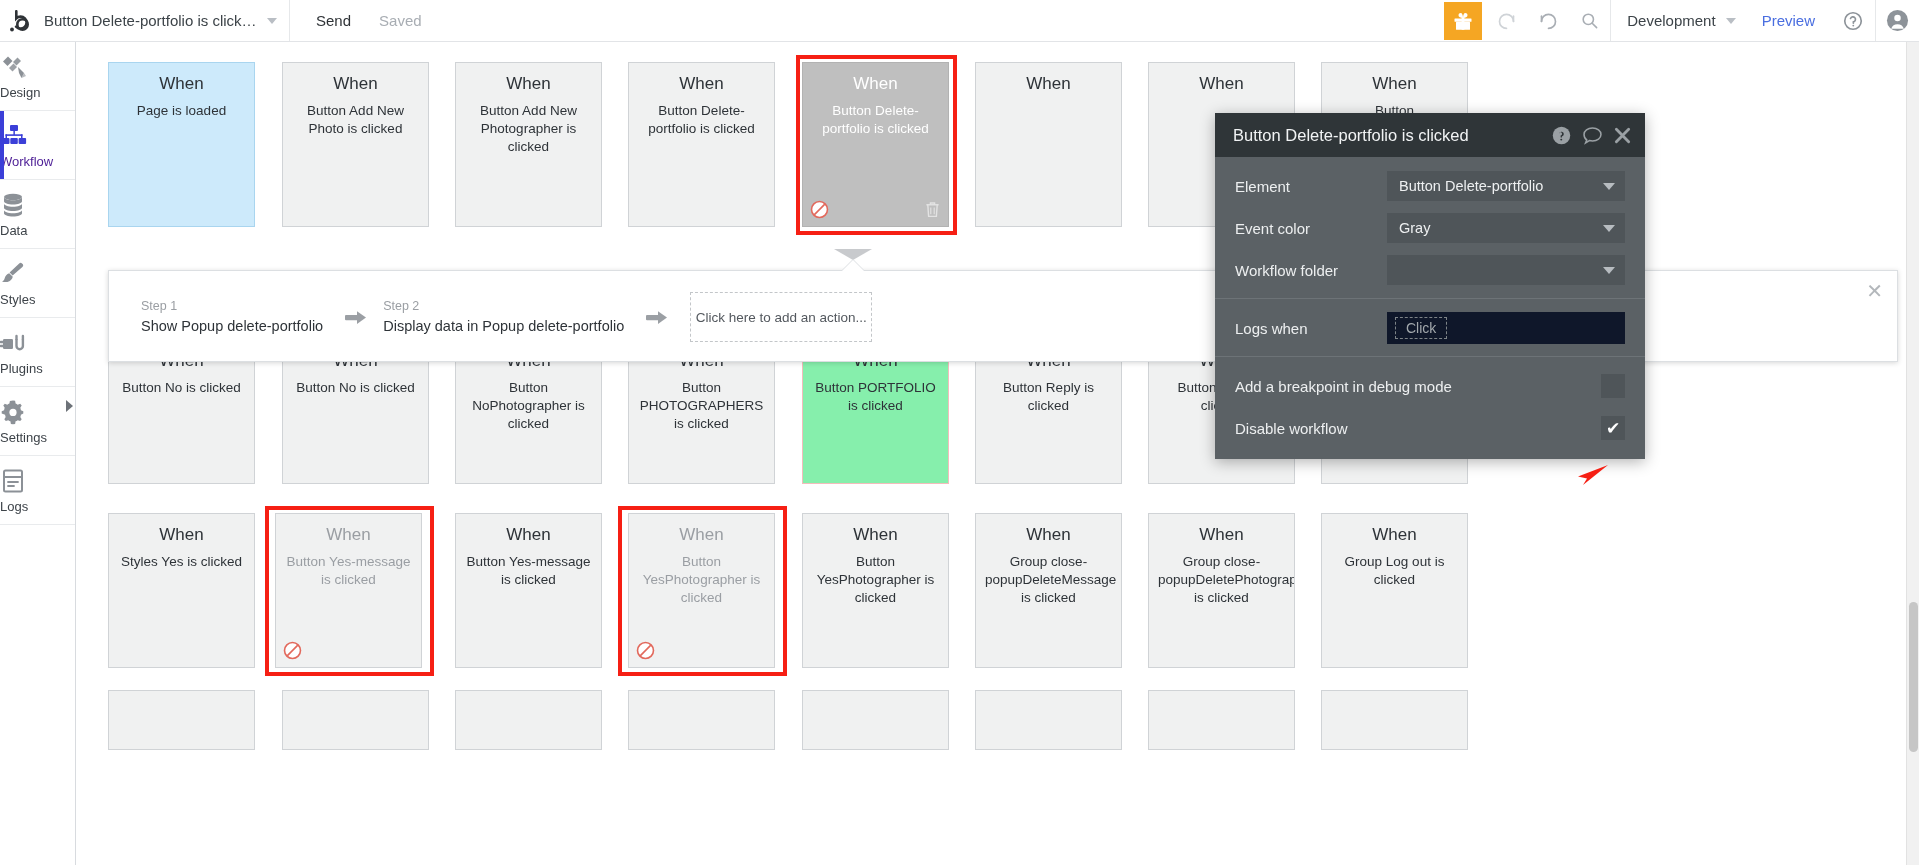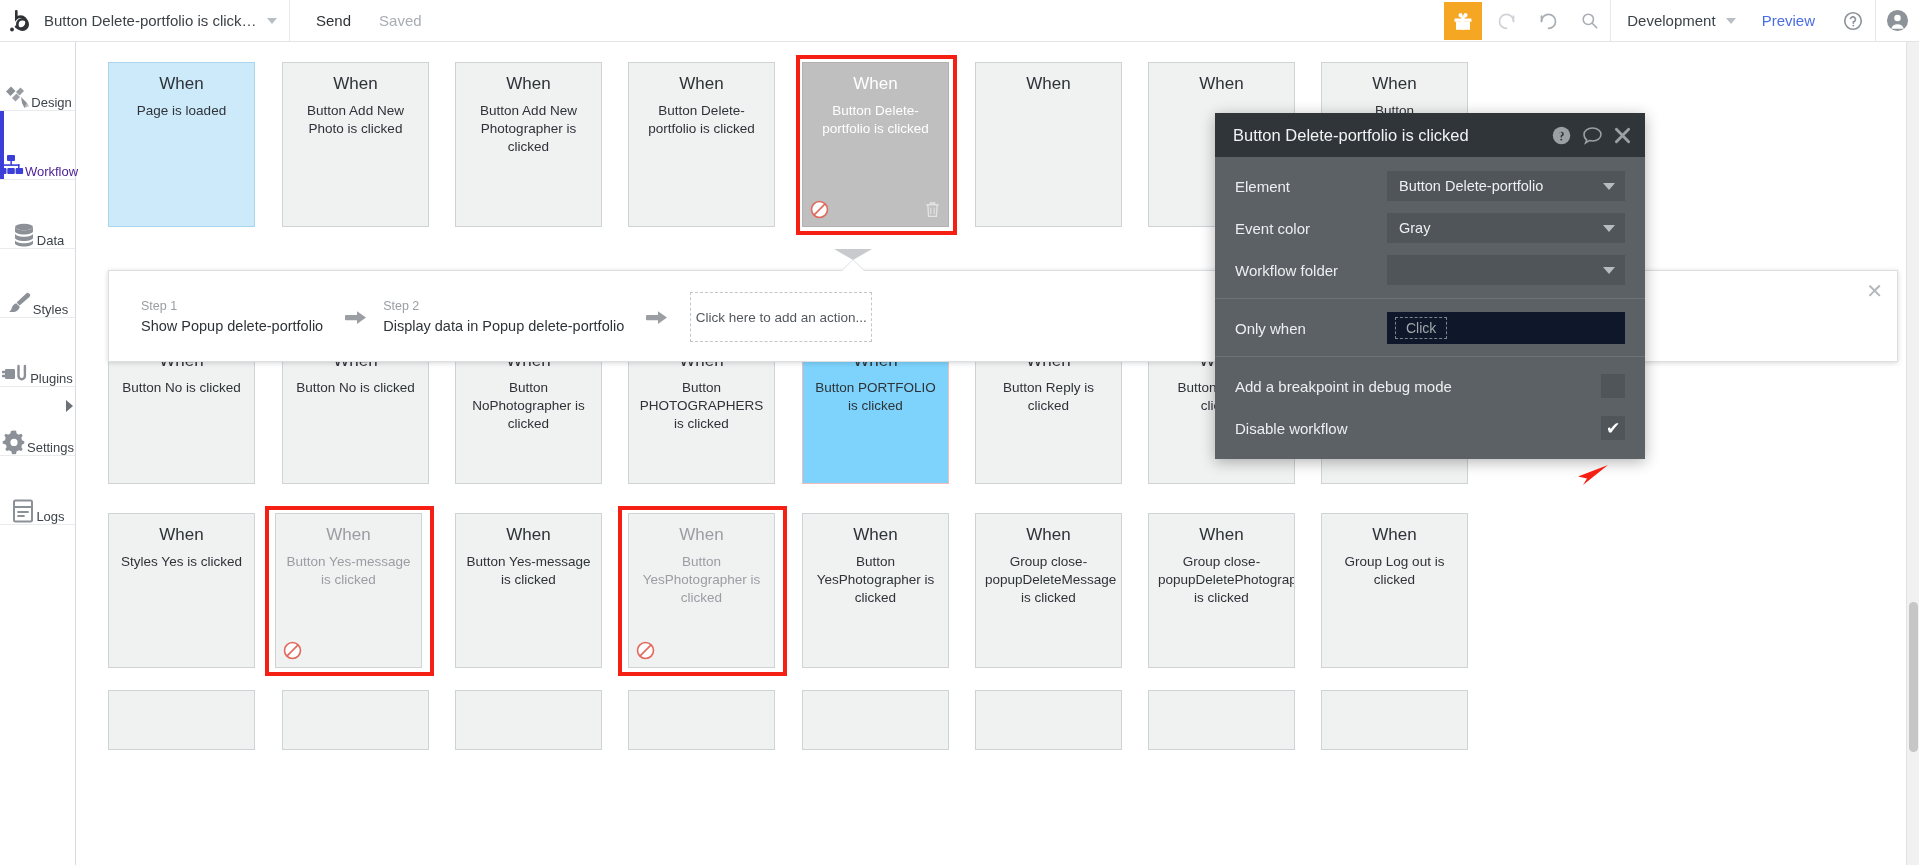--- a/index.html
+++ b/index.html
@@ -83,22 +83,22 @@
     position: absolute; top: 42px; left: 0;
     width: 76px; height: 823px;
     background: #ffffff;
     border-right: 1px solid #d8dbdf;
     z-index: 40;
   }
   .sb-item {
     position: relative;
     height: 69px;
     border-bottom: 1px solid #e9ebed;
-    display: flex; flex-direction: row;
-    align-items: flex-end; justify-content: center;
+    display: flex; flex-direction: column;
+    align-items: flex-start; justify-content: center;
     cursor: pointer;
     color: #8c9197;
   }
   .sb-item .sb-ico { height: 28px; display:flex; align-items:flex-end; }
   .sb-item .sb-lbl { font-size: 13px; margin-top: 5px; color: #3d4349; }
   .sb-item.active .sb-lbl { color: #4c1d95; }
   .sb-item.active .sb-ico svg { color: #3b3fd8; }
   .sb-item.active::before {
     content: ""; position: absolute; left: 0; top: 0;
     width: 4px; height: 100%; background: #3b3fd8;
@@ -130,21 +130,21 @@
     text-align: center;
     cursor: pointer;
   }
   .card .when {
     font-size: 17px; color: #2e3338; margin-bottom: 8px; line-height: 1.1;
   }
   .card .desc {
     font-size: 13.5px; color: #2e3338; line-height: 1.35;
   }
   .card.blue  { background: #cdeafb; border-color: #a9d5ef; }
-  .card.pink  { background: #7dd3fc; border-color: #f3bcbc; }
+  .card.pink  { background: #86efac; border-color: #f3bcbc; }
   .card.gray-sel { background: #bfbfbf; border-color: #b2b2b2; }
   .card.gray-sel .when, .card.gray-sel .desc { color: #ffffff; }
   .card.disabled .when, .card.disabled .desc { color: #9a9ea3; }
 
   .card .badge-row {
     position: absolute; left: 7px; right: 7px; bottom: 6px;
     display: flex; align-items: center; justify-content: space-between;
     height: 22px;
   }
   .no-entry { width: 19px; height: 19px; display:block; }
@@ -679,21 +679,21 @@
       <span class="plabel">Workflow folder</span>
       <span class="pselect">
         <span></span>
         <span class="pcaret"></span>
       </span>
     </div>
 
     <div class="psep"></div>
 
     <div class="prow">
-      <span class="plabel">Only when</span>
+      <span class="plabel">Logs when</span>
       <span class="pinput">
         <span class="chip">Click</span>
       </span>
     </div>
 
     <div class="psep"></div>
 
     <div class="prow check">
       <span class="plabel">Add a breakpoint in debug mode</span>
       <span class="pcheck"></span>

